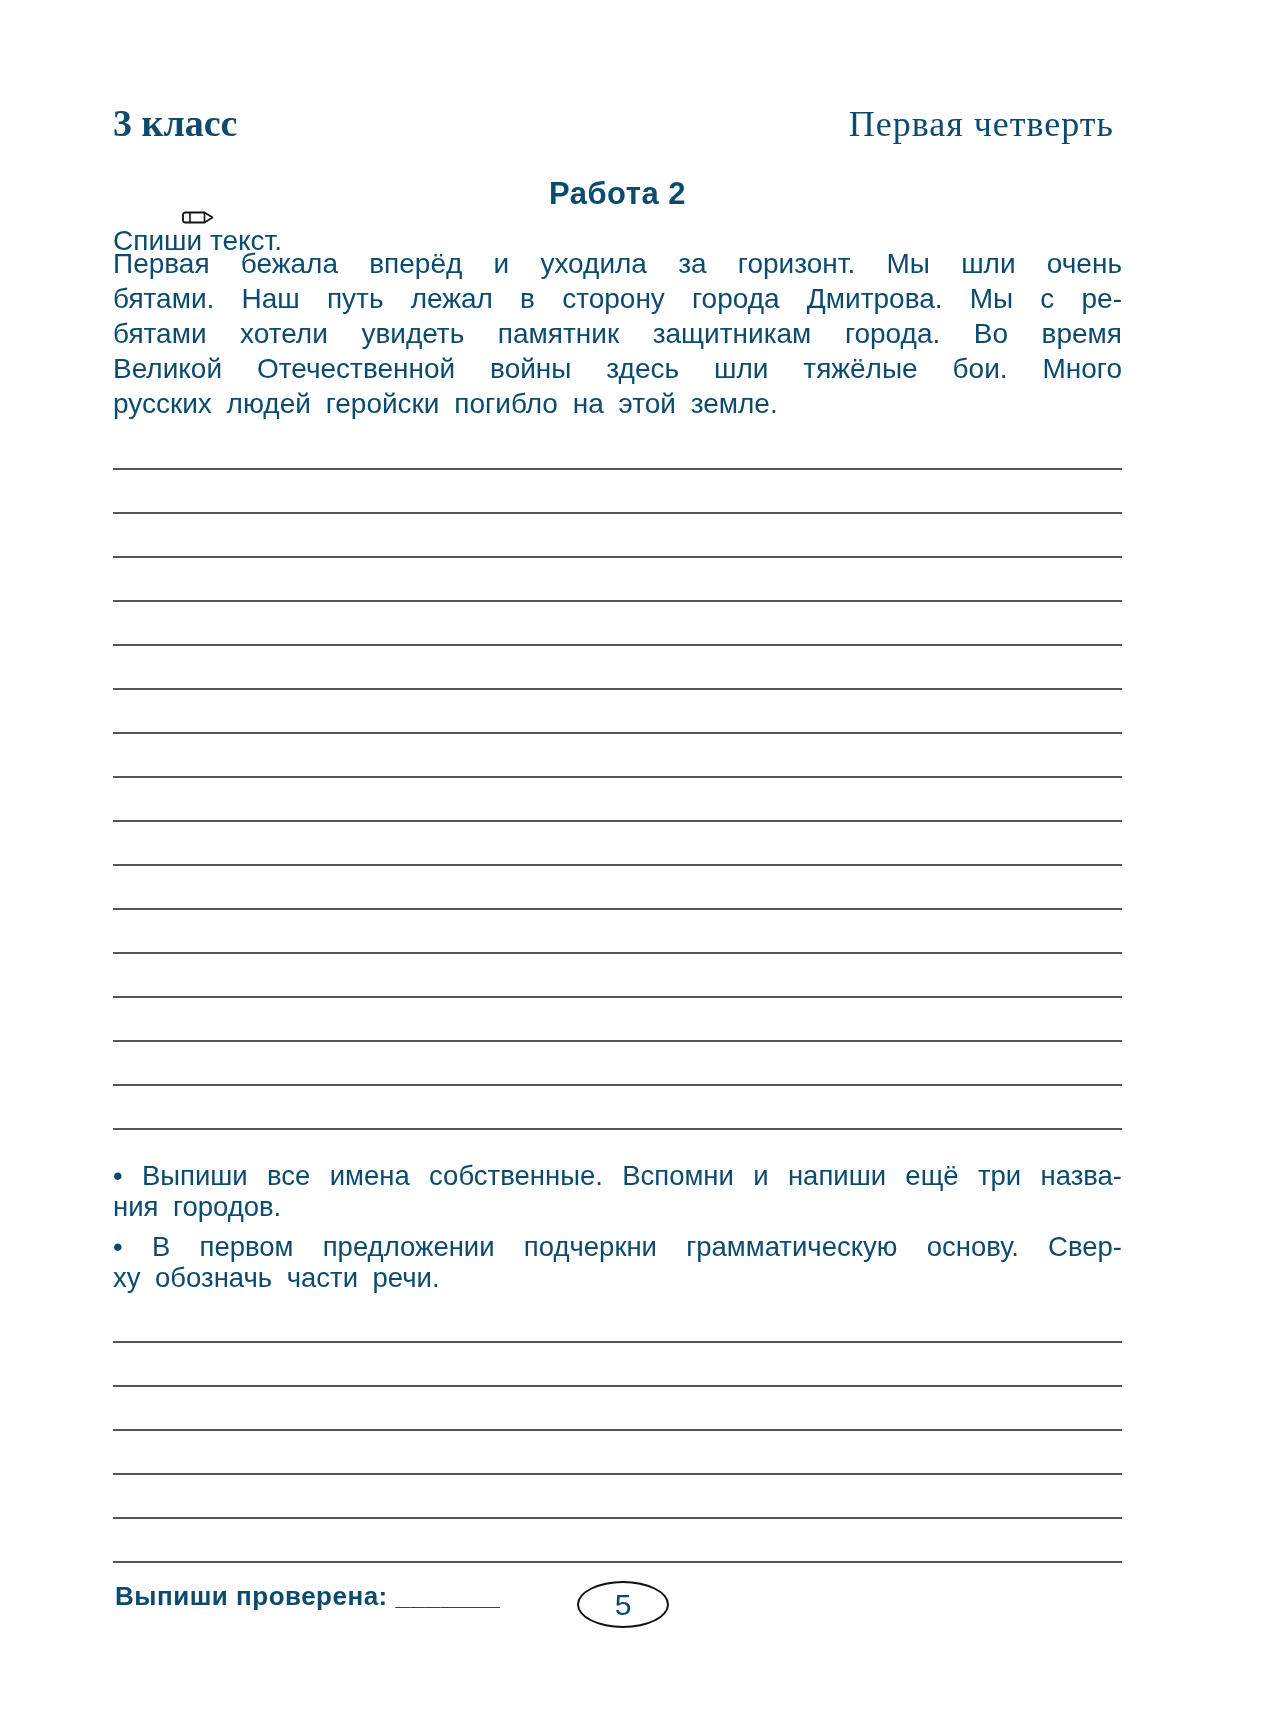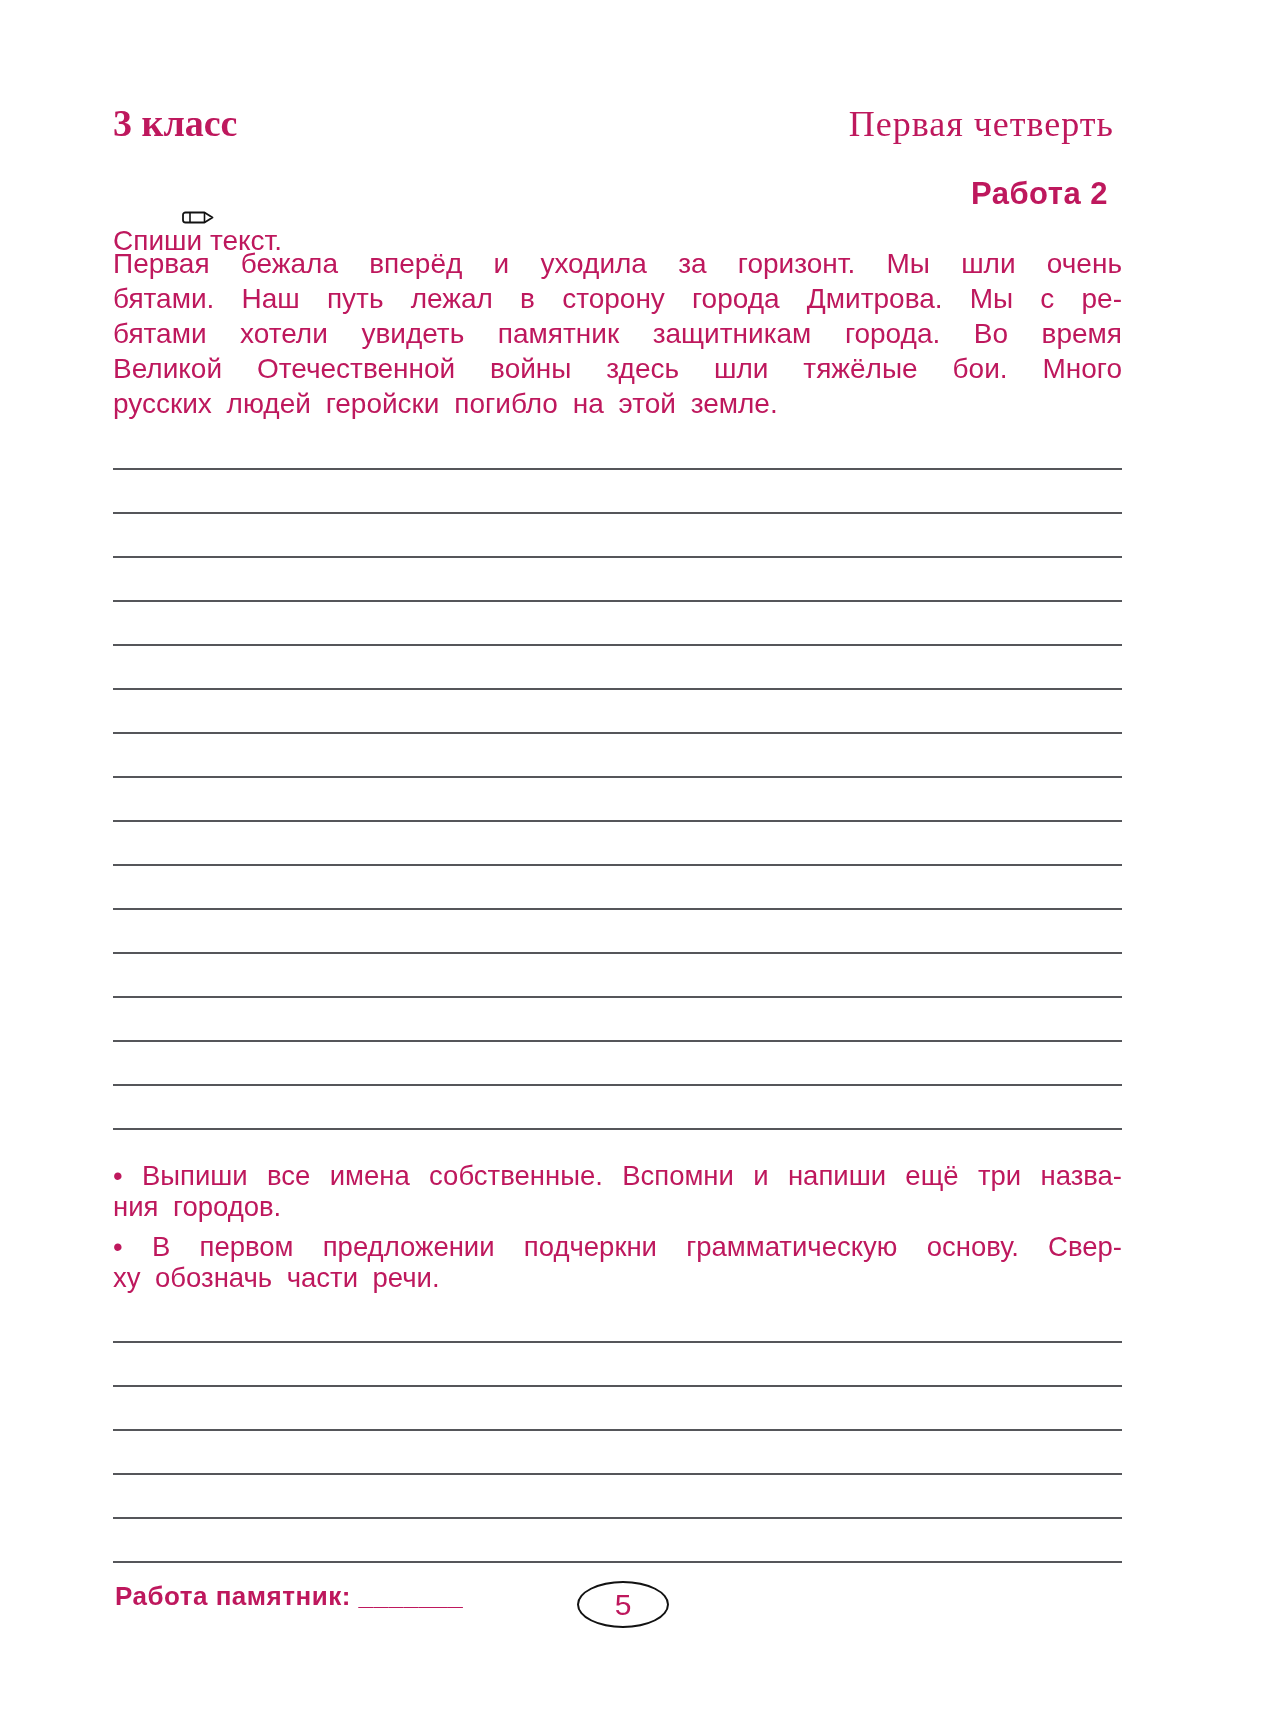--- a/index.html
+++ b/index.html
@@ -1,39 +1,39 @@
 <!DOCTYPE html>
 <html><head>
 <meta charset="utf-8">
 <style>
   * { margin:0; padding:0; box-sizing:border-box; }
   html,body { background:#ffffff; }
   .page {
     position:relative;
     width:1270px; height:1713px;
     background:#ffffff;
-    color:#be185d;
+    color:#0c4a6e;
     font-family:"Liberation Sans", sans-serif;
     overflow:hidden;
   }
   
   .grade {
     position:absolute; left:113px; top:104px;
     font-family:"Liberation Serif", serif;
     font-weight:bold; font-size:38px; line-height:1;
   }
   .quarter {
     position:absolute; right:156px; top:106px;
     font-family:"Liberation Serif", serif;
     font-size:36px; line-height:1;
     letter-spacing:1px;
   }
   .title {
-    position:absolute; left:99px; top:178px; width:1009px;
-    text-align:right; font-weight:bold; font-size:31px; line-height:1;
+    position:absolute; left:113px; top:178px; width:1009px;
+    text-align:center; font-weight:bold; font-size:31px; line-height:1;
     letter-spacing:0.5px;
   }
   
   .instruction {
     position:absolute; left:113px; top:208px;
     display:flex; align-items:center; gap:0;
     font-size:28px; line-height:1;flex-direction:column;
   }
   .pencil { display:block; }
   
@@ -134,18 +134,18 @@
 
   <div class="rules rules-2">
       <div class="rule"></div>
       <div class="rule"></div>
       <div class="rule"></div>
       <div class="rule"></div>
       <div class="rule"></div>
       <div class="rule"></div>
     </div>
 
-  <div class="footer-checked">Работа памятник: _______</div>
+  <div class="footer-checked">Выпиши проверена: _______</div>
   <div class="page-oval">
     <span>5</span>
   </div>
 
 </div>
 
 </body></html>

